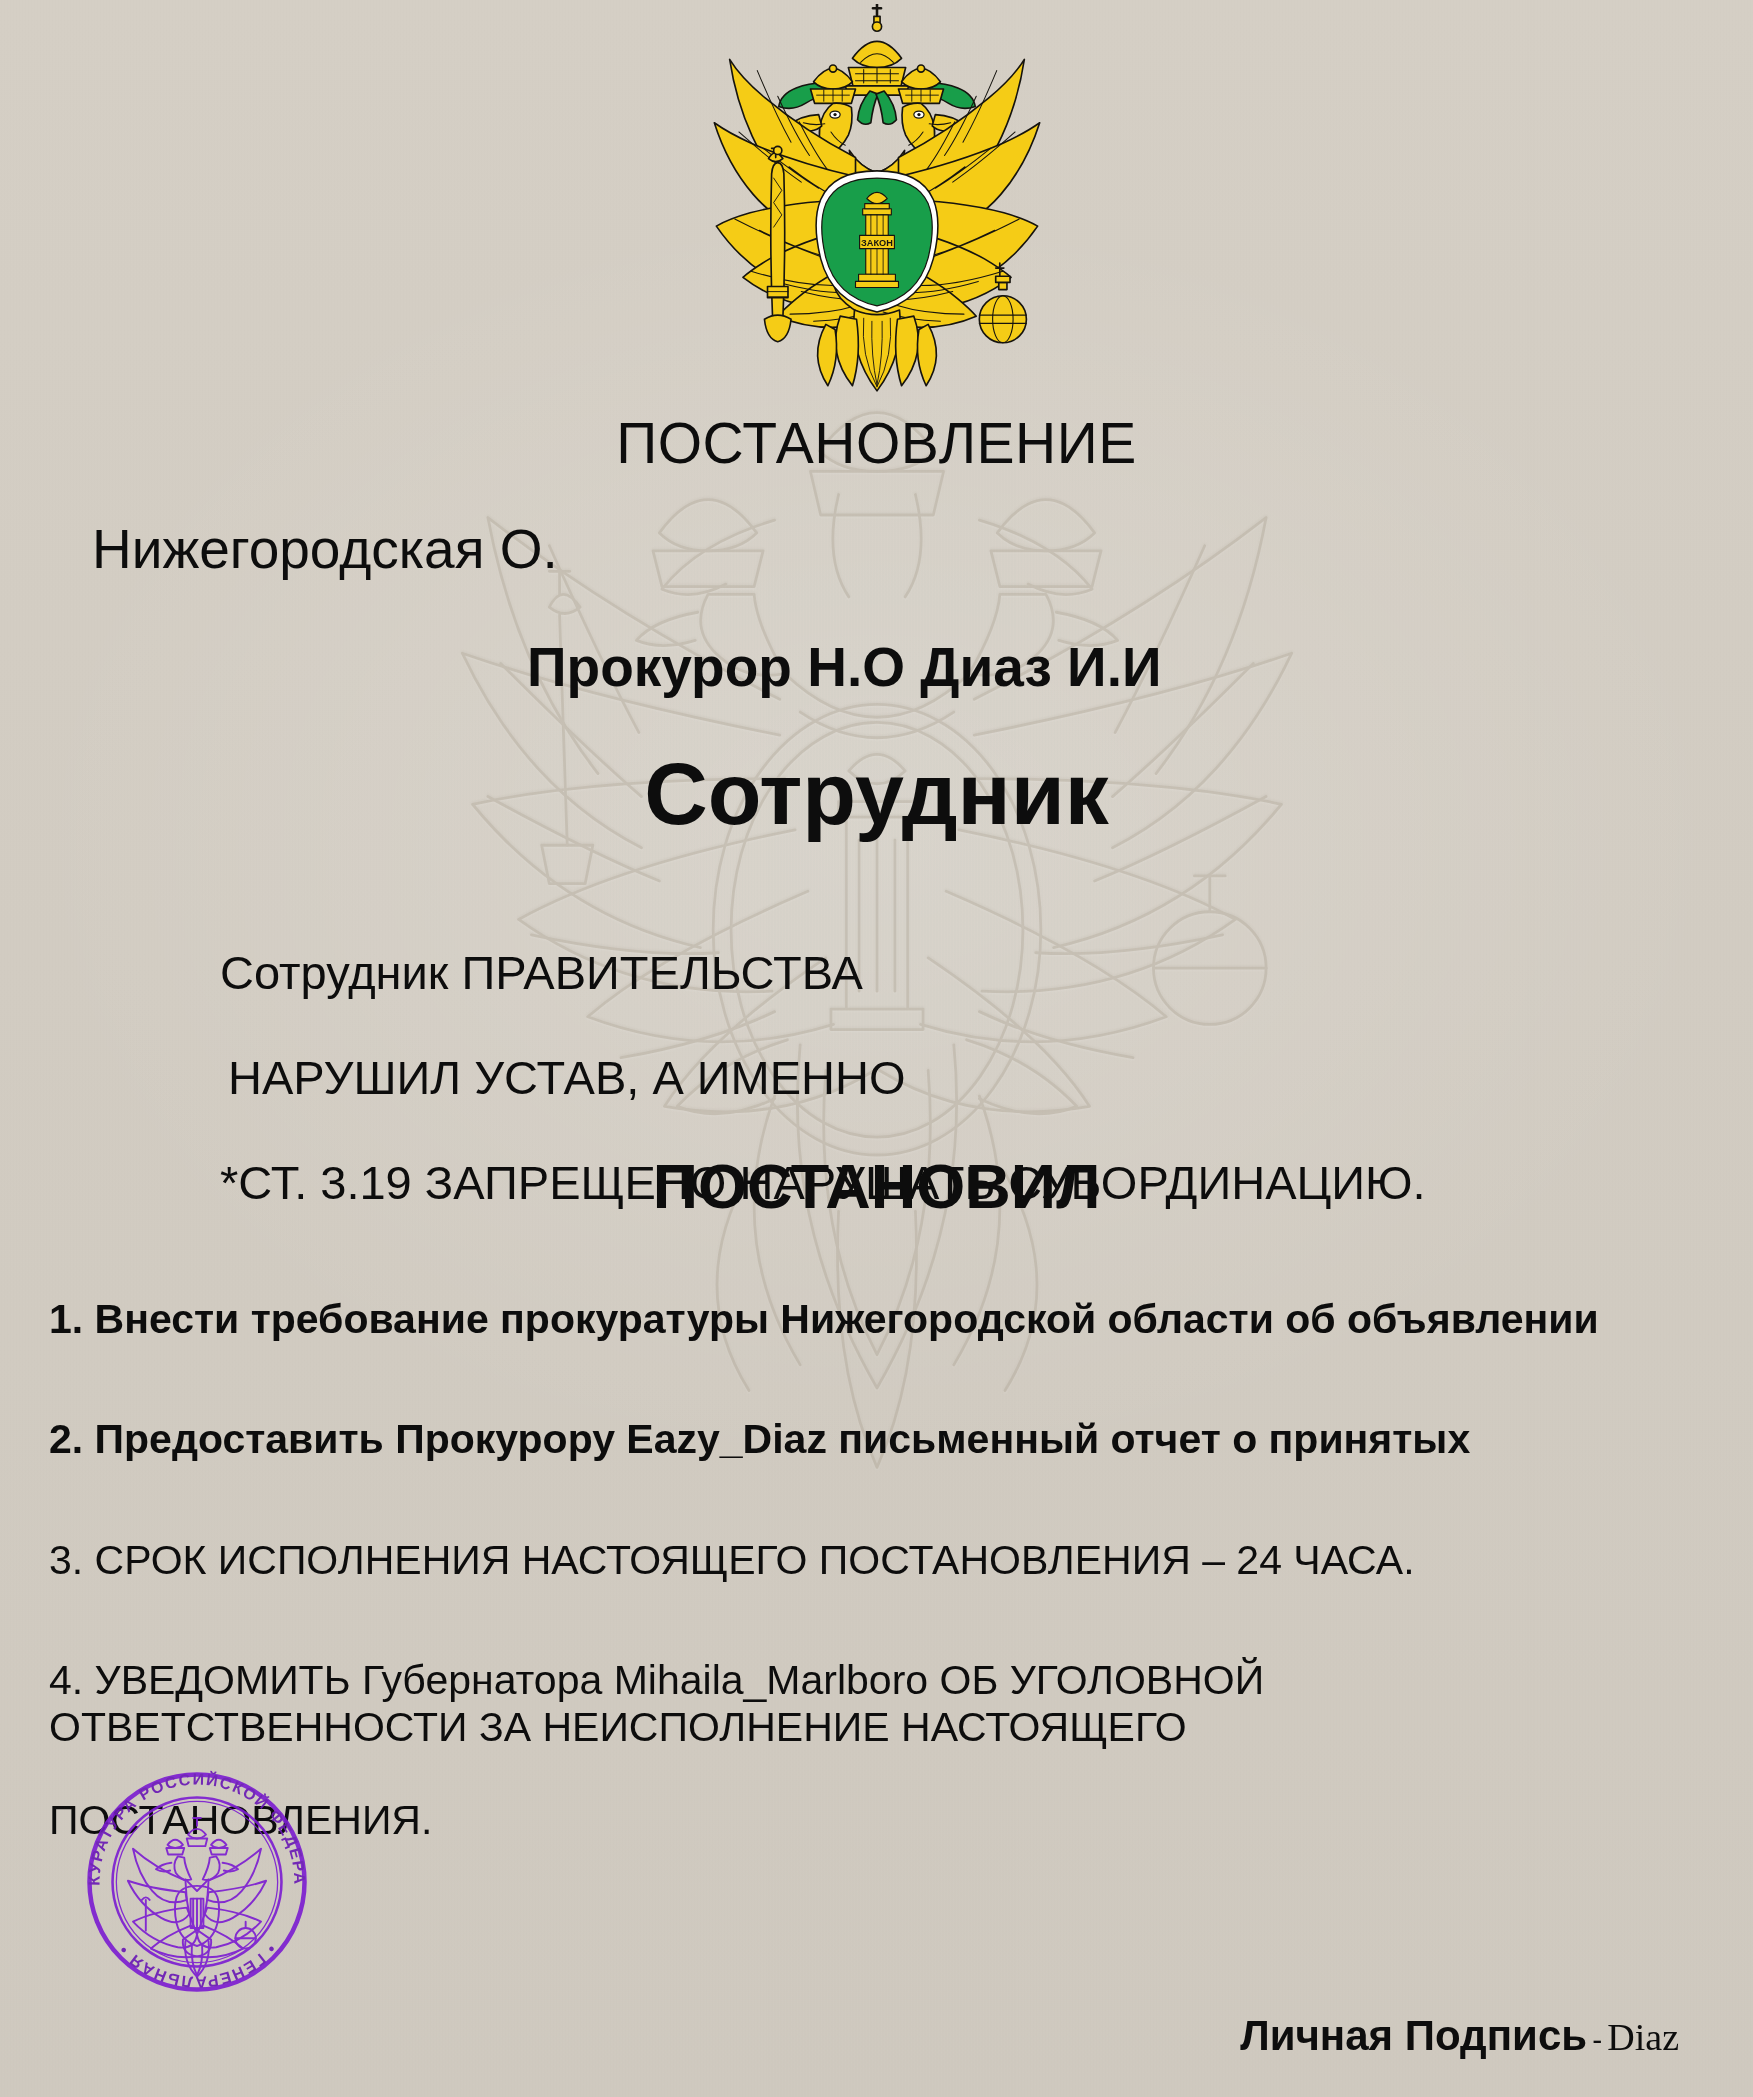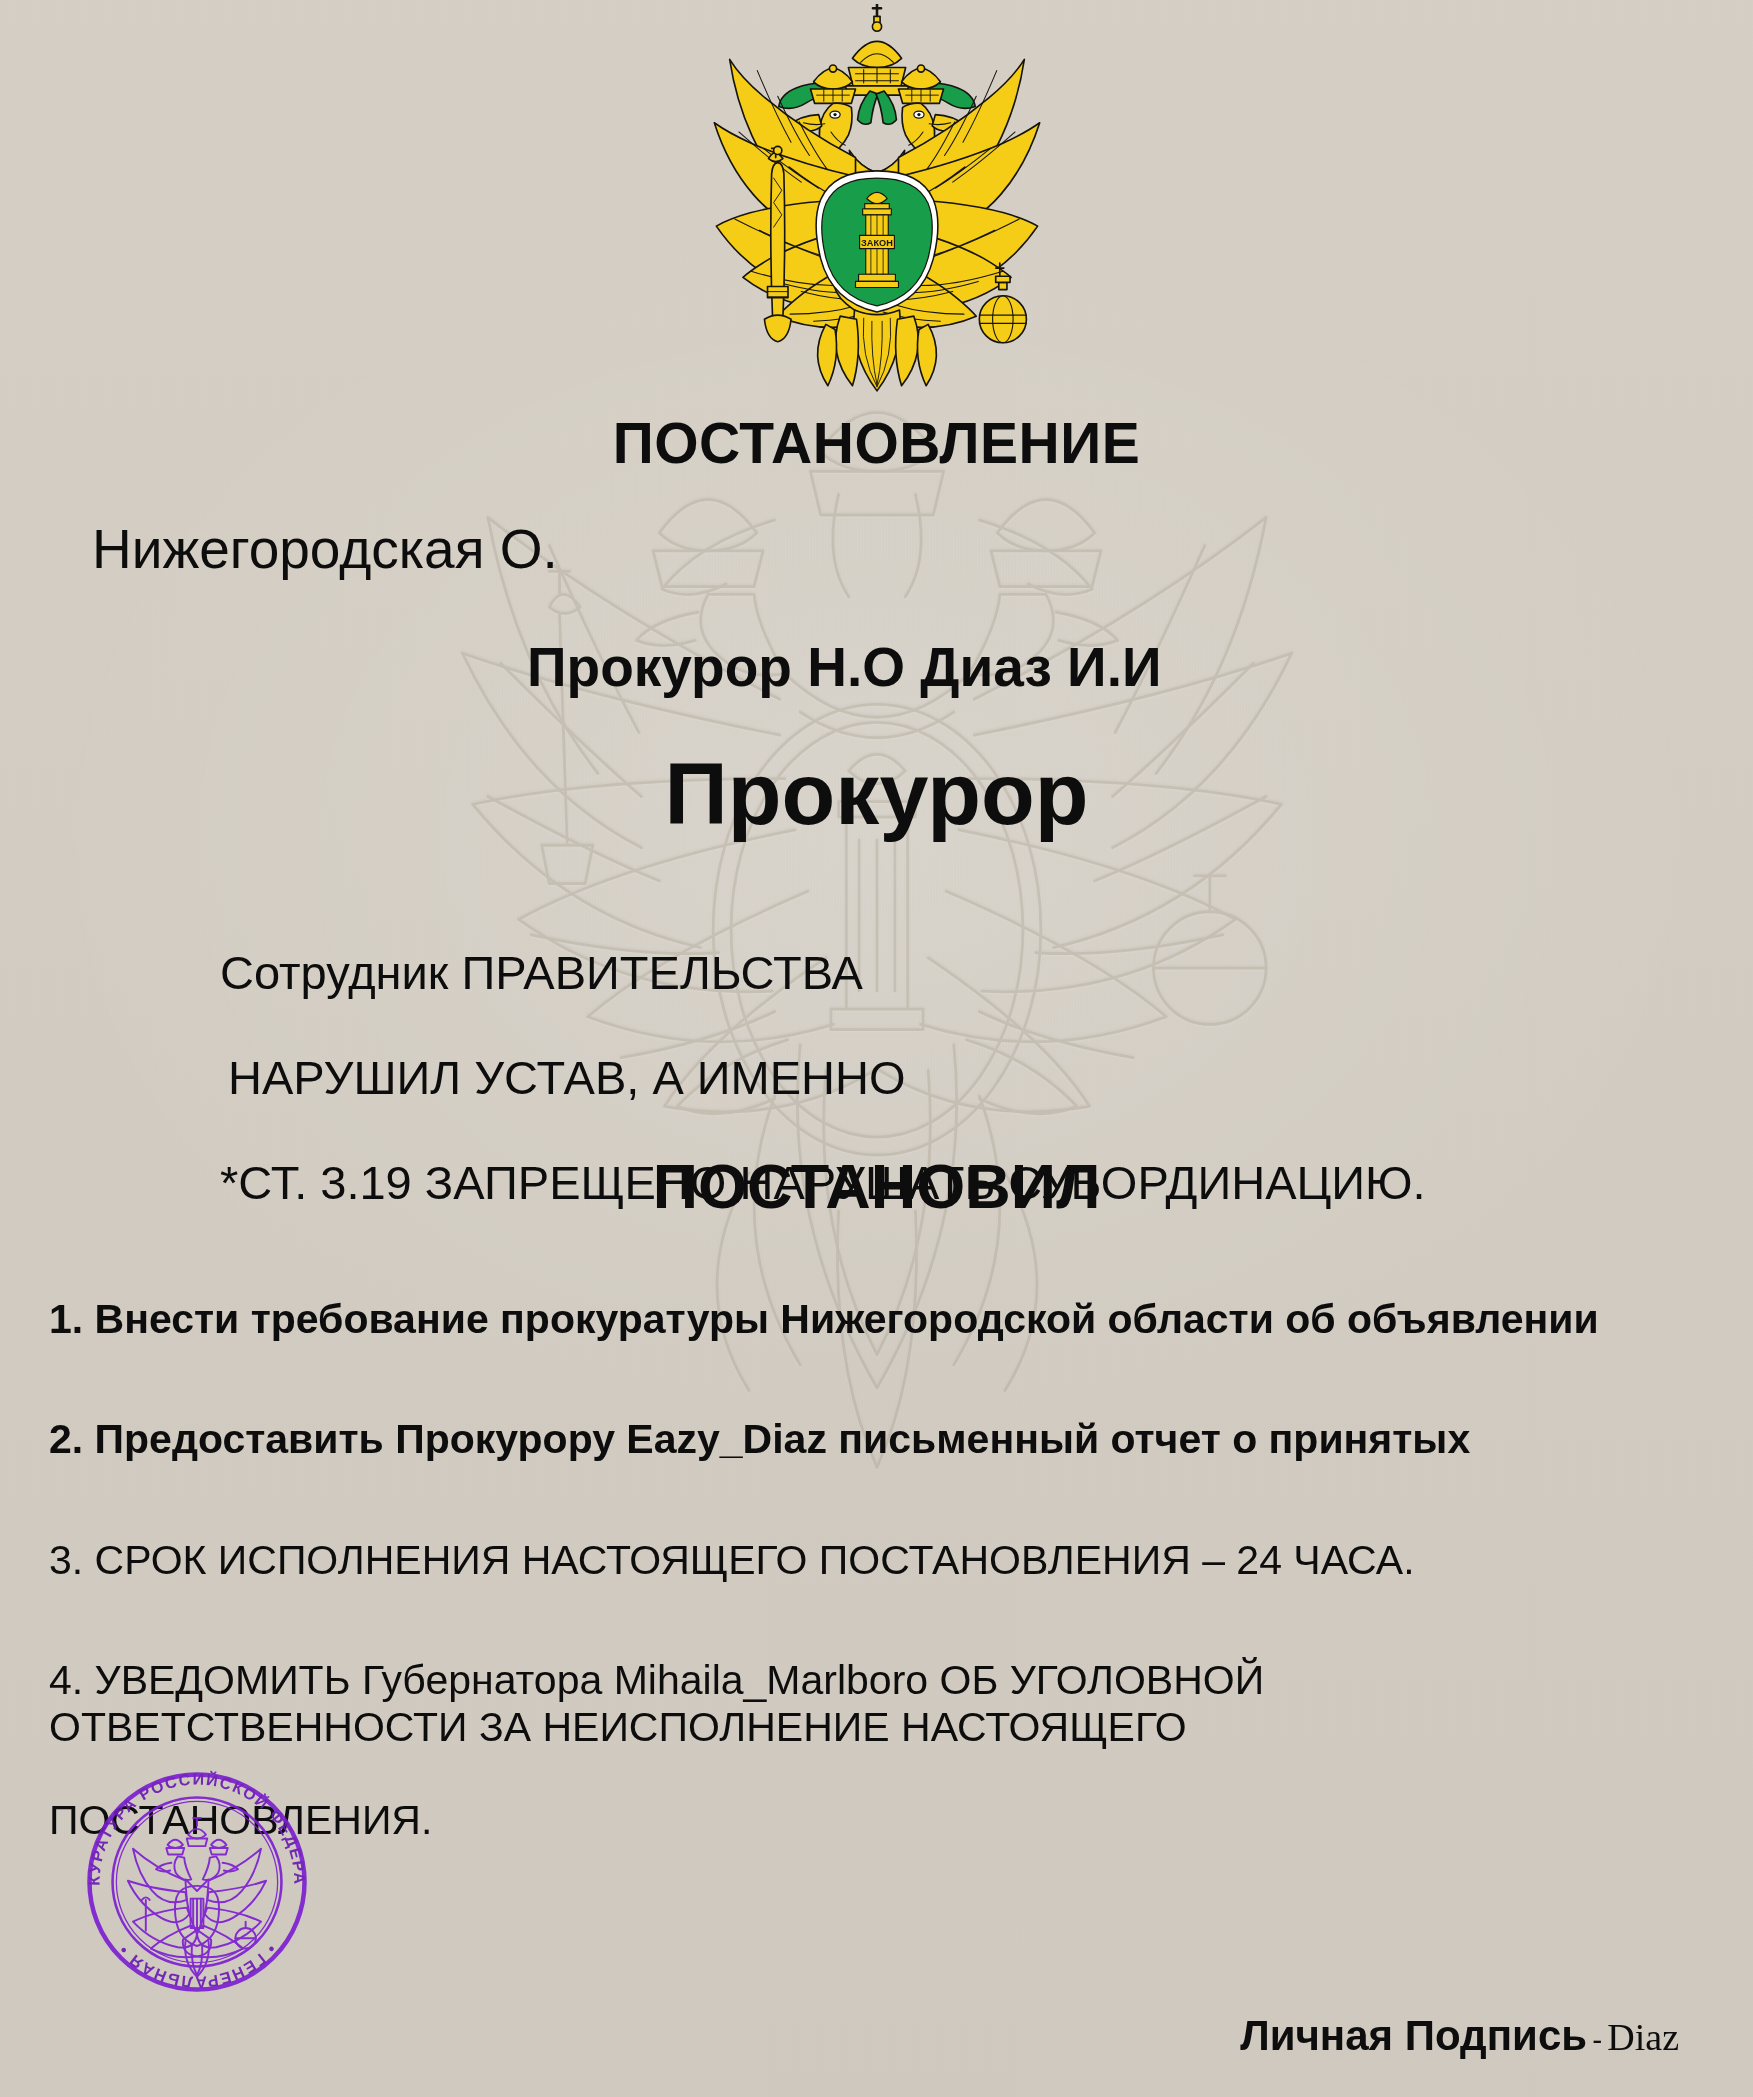--- a/index.html
+++ b/index.html
@@ -40,21 +40,21 @@
     position:absolute;left:50%;transform:translateX(-50%);
     top:4.1px;width:440px;height:389px;
   }
   #emblem svg{width:100%;height:100%;display:block;}
 
   
   .tcenter{position:absolute;left:0;width:100%;text-align:center;}
 
   #title{
     top:410px;
-    font-size:57px;font-weight:bold;letter-spacing:0.5px;
+    font-size:57px;font-weight:normal;letter-spacing:0.5px;
   }
   #region{
     position:absolute;left:92px;top:517px;
     font-size:55px;font-weight:400;
   }
   #prosecutor{
     position:absolute;left:527px;top:635px;
     font-size:55px;font-weight:bold;
   }
   #ustanovil{
@@ -352,21 +352,21 @@
     </g>
   </svg>
 </div>
 
 <div class="tcenter" id="title">ПОСТАНОВЛЕНИЕ</div>
 
 <div id="region">Нижегородская О.</div>
 
 <div id="prosecutor">Прокурор Н.О Диаз И.И</div>
 
-<div class="tcenter" id="ustanovil">Прокурор</div>
+<div class="tcenter" id="ustanovil">Сотрудник</div>
 
 <div id="findings">
   <span class="l1">Сотрудник ПРАВИТЕЛЬСТВА</span>
   <span class="l3">НАРУШИЛ УСТАВ, А ИМЕННО</span>
   <span class="l4">*СТ. 3.19 ЗАПРЕЩЕНО НАРУШАТЬ СУБОРДИНАЦИЮ.</span>
 </div>
 
 <div class="tcenter" id="postanovil">ПОСТАНОВИЛ</div>
 
 <div id="orders">

